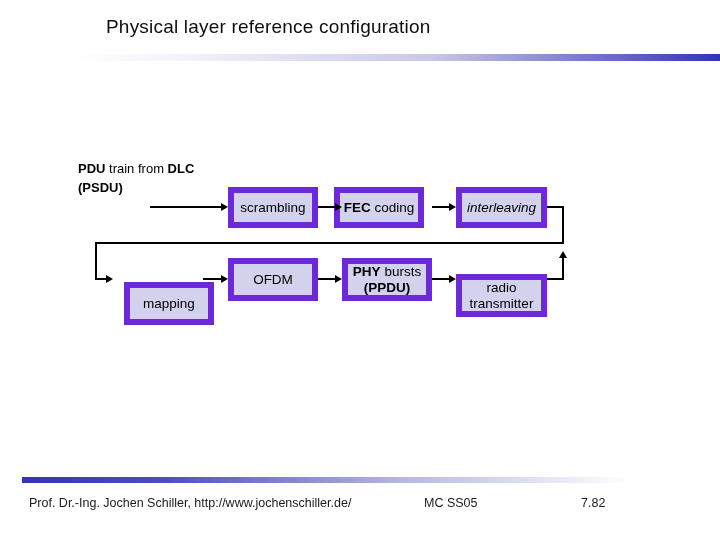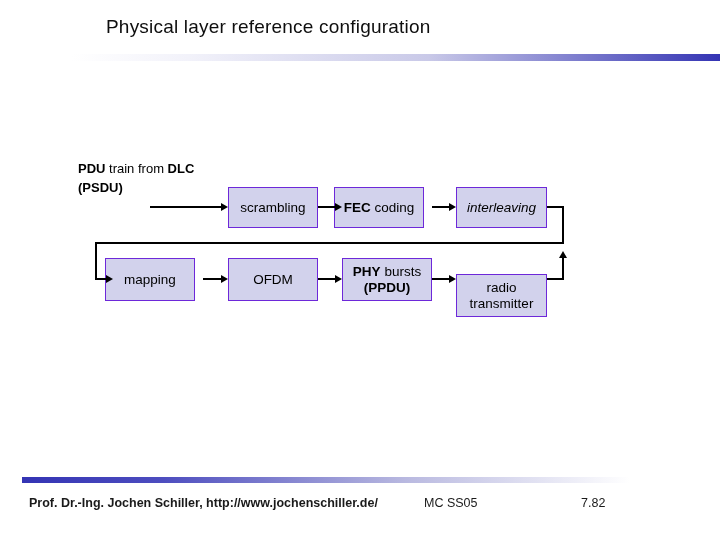--- a/index.html
+++ b/index.html
@@ -43,21 +43,21 @@
     top: 159px;
     font-size: 13px;
     line-height: 19px;
     white-space: nowrap;
   }
   .b { font-weight: bold; }
   .box {
     position: absolute;
     width: 90px;
     background: #d2d2ec;
-    border: 1px solid #6d28d9;
+    border: 6px solid #6d28d9;
     display: flex;
     flex-direction: column;
     align-items: center;
     justify-content: center;
     font-size: 13.5px;
     line-height: 16px;
     box-sizing: border-box;
   }
   .row1 { top: 187px; height: 41px; }
   .row2 { top: 258px; height: 43px; }
@@ -103,21 +103,21 @@
   <div class="box row1" style="left:228px;">
     <span>scrambling</span>
   </div>
   <div class="box row1" style="left:334px;">
     <span><span class="b">FEC</span><span> coding</span></span>
   </div>
   <div class="box row1" style="left:456px; width:91px;font-style:italic;">
     <span>interleaving</span>
   </div>
 
-  <div class="box row2" style="left:105px;">
+  <div class="box row2" style="left:124px;margin-top:24px;">
     <span>mapping</span>
   </div>
   <div class="box row2" style="left:342px;">
     <div><span class="b">PHY</span><span> bursts</span></div>
     <div class="b">(PPDU)</div>
   </div>
   <div class="box row2" style="left:228px;">
     <span>OFDM</span>
   </div>
   <div class="box row2" style="left:456px; width:91px;margin-top:16px;">
@@ -148,17 +148,17 @@
   <div class="arrow-right" style="left:335px; top:275px;"></div>
 
   <div class="line" style="left:432px; top:278px; width:18px; height:2px;"></div>
   <div class="arrow-right" style="left:449px; top:275px;"></div>
 
   <div class="line" style="left:547px; top:278px; width:17px; height:2px;"></div>
   <div class="line" style="left:562px; top:258px; width:2px; height:22px;"></div>
   <div class="arrow-up" style="left:559px; top:251px;"></div>
 
   <div class="footer-bar"></div>
-  <div class="footer-text" style="left:29px;font-weight:bold;">Prof. Dr.-Ing. Jochen Schiller, http://www.jochenschiller.de/</div>
+  <div class="footer-text" style="left:29px;">Prof. Dr.-Ing. Jochen Schiller, http://www.jochenschiller.de/</div>
   <div class="footer-text" style="left:424px;">MC SS05</div>
   <div class="footer-text" style="left:581px;">7.82</div>
 
 </div>
 
 </body></html>

